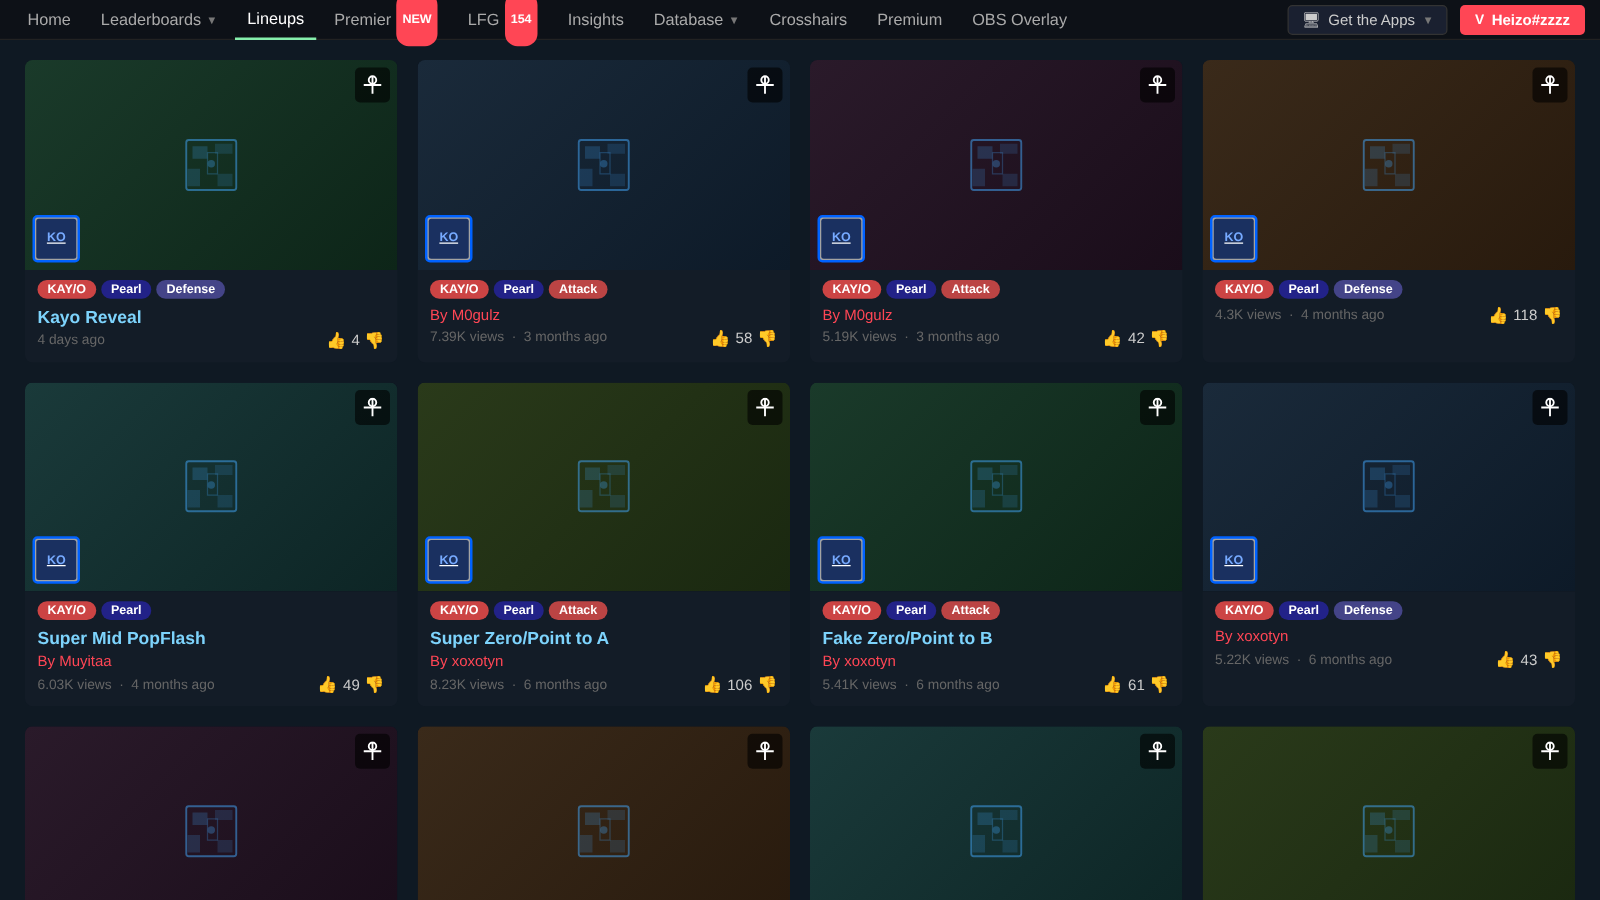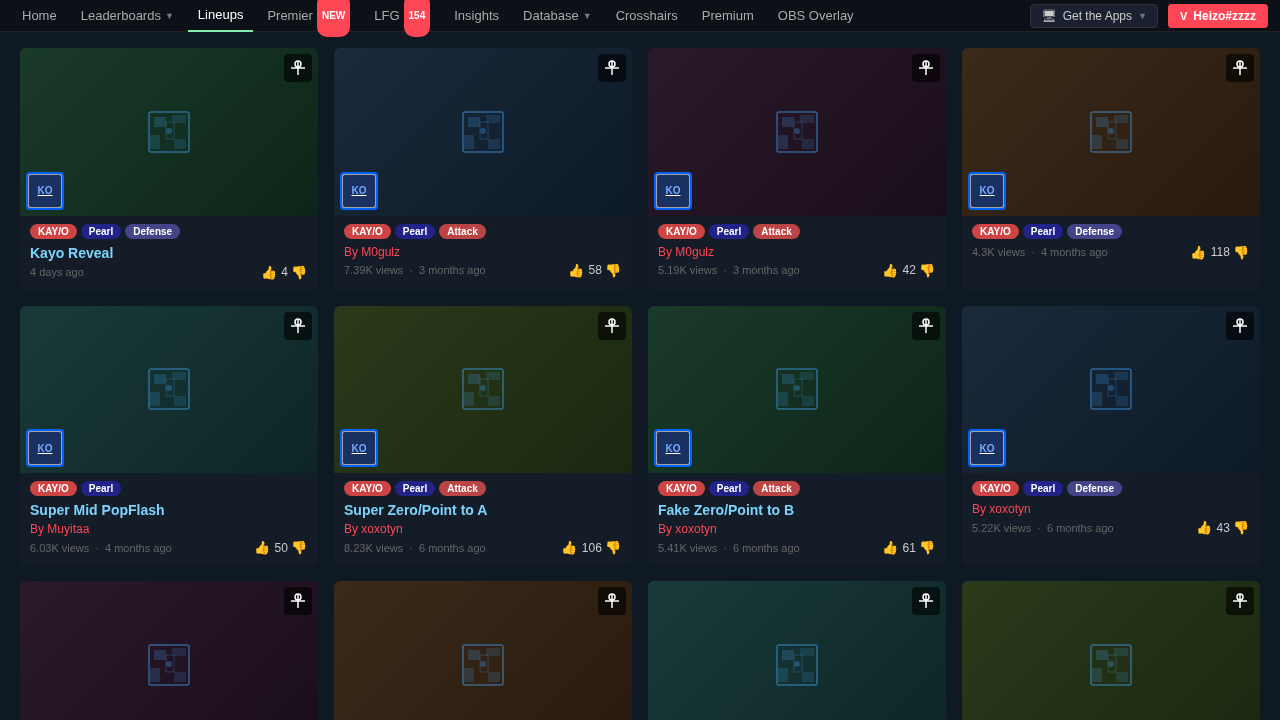--- a/index.html
+++ b/index.html
@@ -338,21 +338,21 @@
       <div class="tags">
             <span class="tag tag-agent">KAY/O</span>
             <span class="tag tag-map">Pearl</span>
           </div>
       <div class="card-title">Super Mid PopFlash</div>
       <div class="card-author">By Muyitaa</div>
       <div class="card-meta">
         <span>6.03K views</span> · <span>4 months ago</span>
         <span class="card-votes">
           <span class="vote-btn">👍</span>
-          <span class="vote-count">50</span>
+          <span class="vote-count">49</span>
           <span class="vote-btn">👎</span>
         </span>
       </div>
     </div>
   </div>
       <div class="card">
     <div class="thumb-wrap">
       <div class="thumb-img bg6">
         <div style="position:absolute;inset:0;display:flex;align-items:center;justify-content:center;">
           <svg width="50" height="50" viewBox="0 0 50 50" class="minimap-svg">

